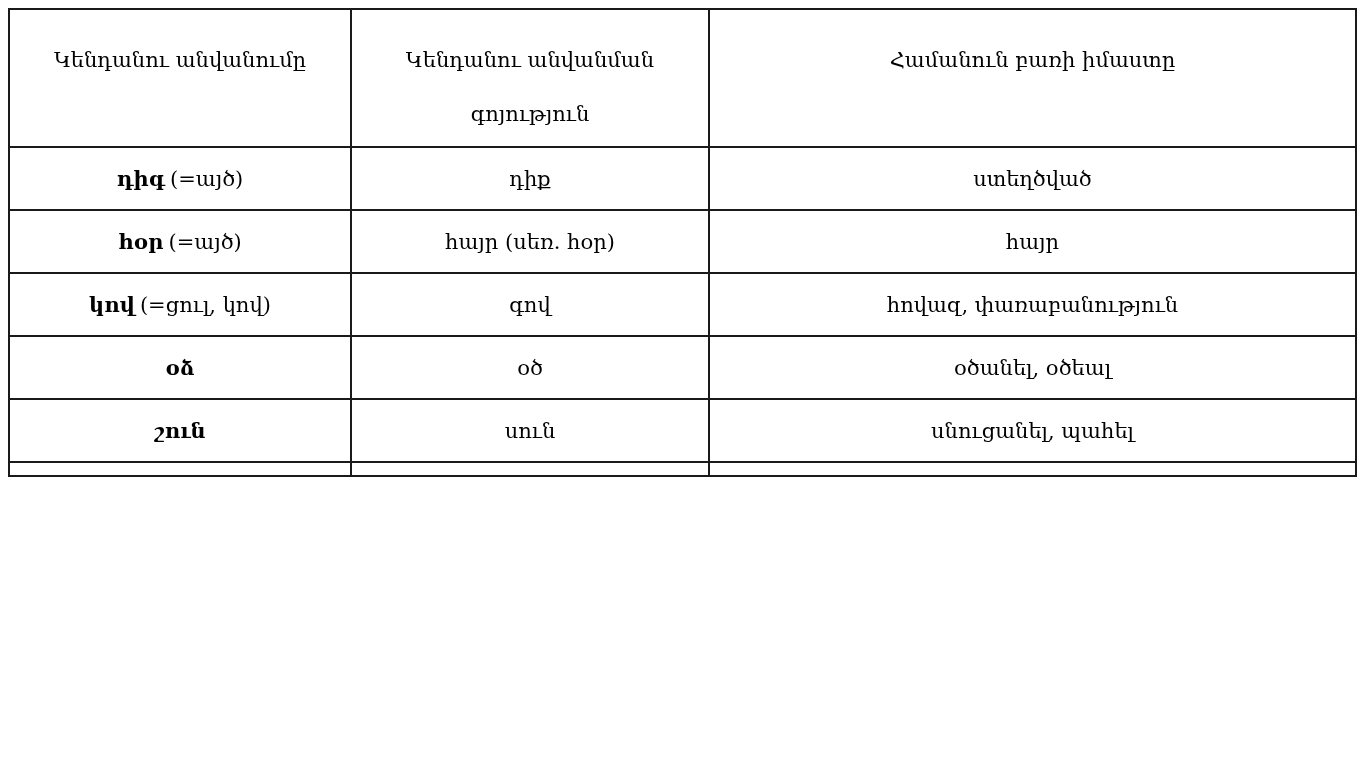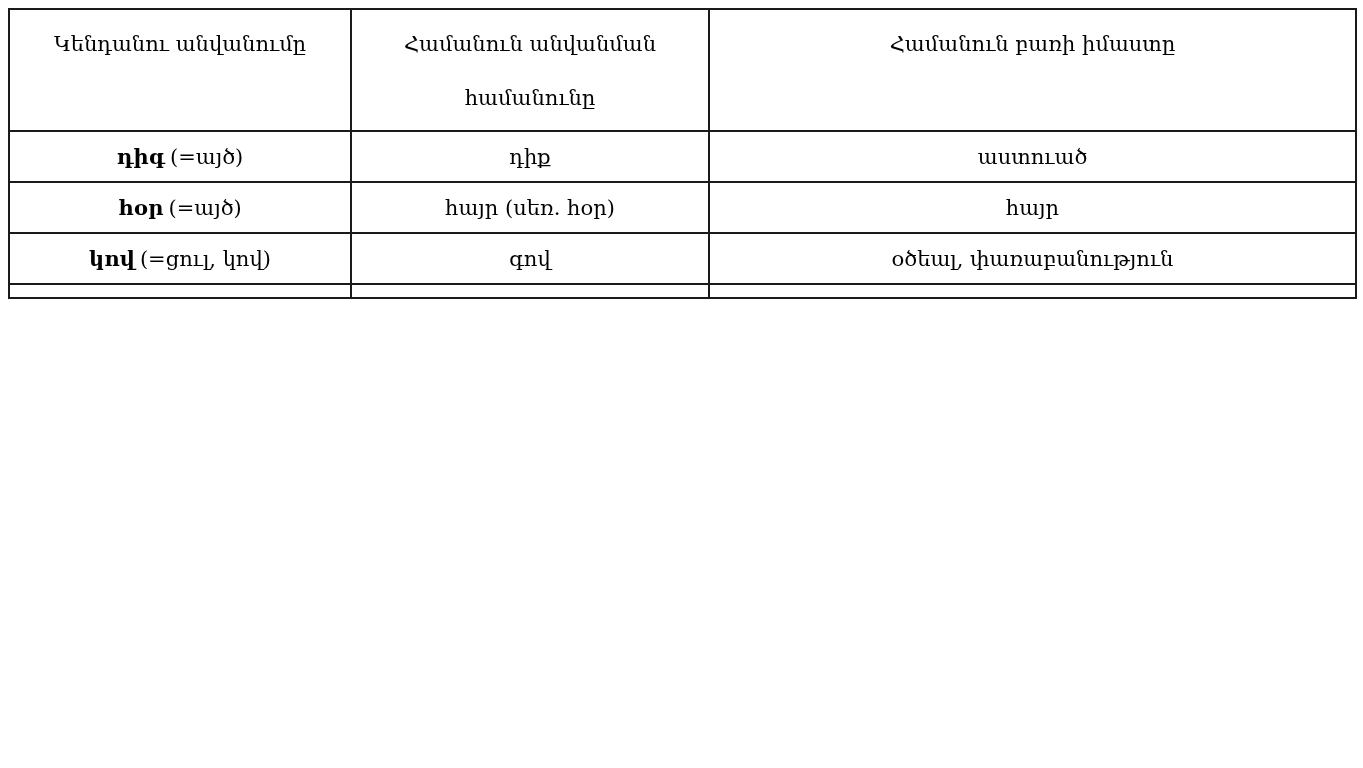--- a/index.html
+++ b/index.html
@@ -33,72 +33,82 @@
     font-weight: normal;
     padding: 0 6px;
     overflow: hidden;
   }
   col.c1 { width: 342px; }
   col.c2 { width: 358px; }
   col.c3 { width: 647px; }
   tr.header-row th {
     height: 112px;
     vertical-align: top;
-    padding-top: 8px;
+    padding-top: 24px;
     line-height: 2.55;
   }
-  tr.data-row { height: 51px; }
+  tr.data-row { height: 63px; }
   tr.partial-row td { height: 12px; padding: 0; }
   .word { font-weight: bold; }
   .homonym { font-weight: bold; }
   .note { font-weight: normal; margin-left: 5px; }
   .note:empty { display: none; margin-left: 0; }
 </style>
 </head>
 <body>
 
 <div class="page">
   <table class="homonym-table">
     <colgroup>
         <col class="c1">
         <col class="c2">
         <col class="c3">
       </colgroup>
 
     <tbody>
         <tr class="header-row">
       <th>Կենդանու անվանումը</th>
-      <th>Համանուն անվանման համանունը</th>
+      <th>Կենդանու անվանման գոյություն</th>
       <th>Համանուն բառի իմաստը</th>
     </tr>
 
     <tr class="data-row">
       <td><span class="word">դիգ</span><span class="note">(=այծ)</span></td>
       <td class="homonym">դիք</td>
-      <td>աստուած</td>
+      <td>ստեղծված</td>
     </tr>
 
 
     <tr class="data-row">
       <td><span class="word">հօր</span><span class="note">(=այծ)</span></td>
       <td class="homonym">հայր (սեռ. հօր)</td>
       <td>հայր</td>
     </tr>
 
 
 
 
     <tr class="data-row">
       <td><span class="word">կով</span><span class="note">(=ցուլ, կով)</span></td>
       <td class="homonym">գով</td>
-      <td>օծեալ, փառաբանություն</td>
+      <td>հովազ, փառաբանություն</td>
+    </tr>
+
+    <tr class="data-row">
+      <td><span class="word">օձ</span></td>
+      <td class="homonym">օծ</td>
+      <td>օծանել, օծեալ</td>
     </tr>
 
 
-
+    <tr class="data-row">
+      <td><span class="word">շուն</span></td>
+      <td class="homonym">սուն</td>
+      <td>սնուցանել, պահել</td>
+    </tr>
 
     <tr class="partial-row">
       <td></td>
       <td></td>
       <td></td>
     </tr>
   </tbody>
     </table>
 </div>
 

